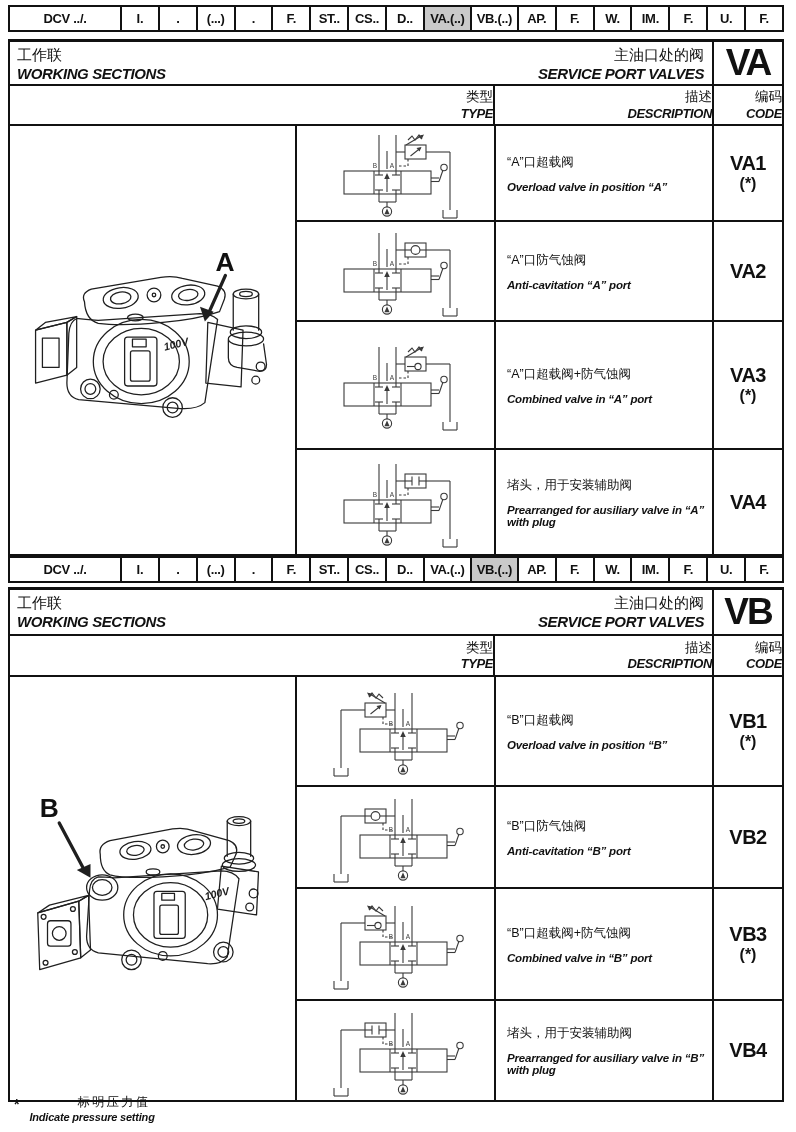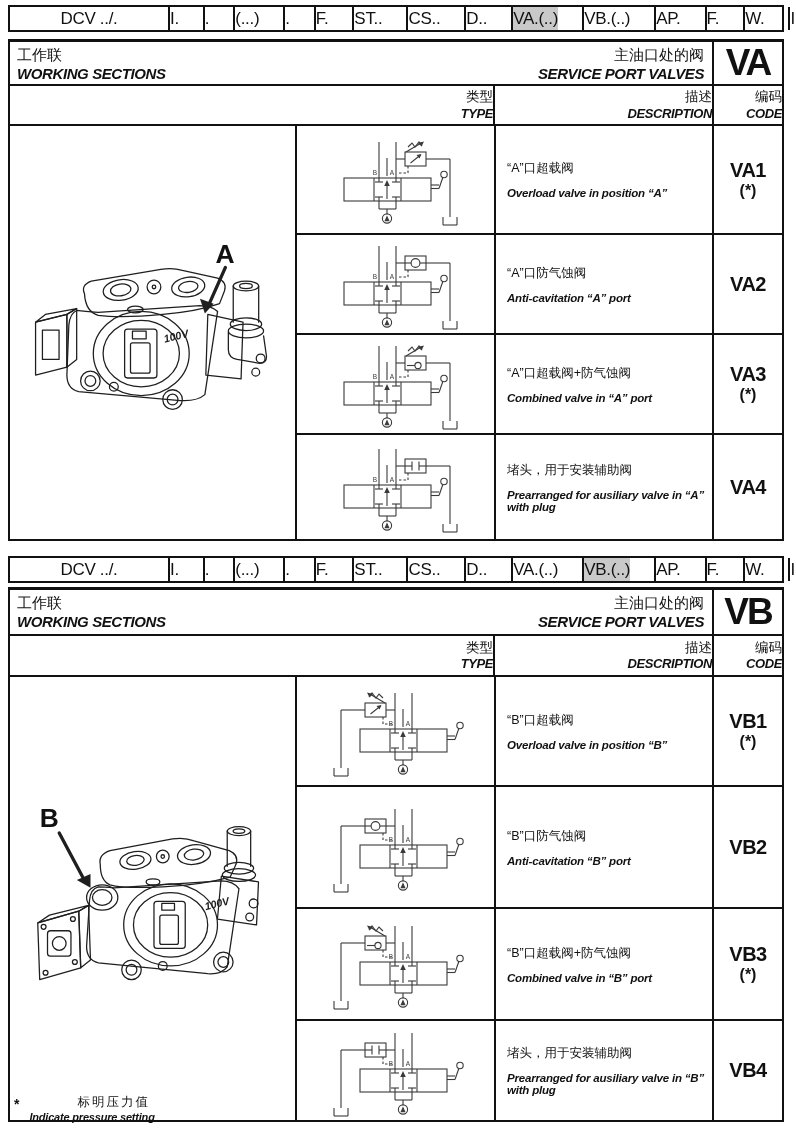--- a/index.html
+++ b/index.html
@@ -9,22 +9,22 @@
     font-family:"Liberation Sans", sans-serif; color:#111;
     overflow:hidden;
   }
   
   .optbar {
     position:absolute; left:8px; width:776px; height:27px;
     border:2px solid #111; display:flex; background:#fff;
   }
   .optbar .cell {
     flex:1 1 0; display:flex; align-items:center; justify-content:center;
-    border-left:2px solid #111; font-weight:normal; font-size:17px;
-    letter-spacing:-0.3px; white-space:nowrap;margin-left:24px;
+    border-left:2px solid #111; font-weight:bold; font-size:13px;
+    letter-spacing:-0.3px; white-space:nowrap;
   }
   .optbar .cell:first-child { border-left:none; }
   .optbar .cell.w0 { flex:0 0 110px; }
   .optbar .cell.wm { flex:0 0 47px; }
   
   .sec {
     position:absolute; left:8px; width:776px;
     border:2px solid #111; border-top:3px solid #111; background:#fff;
   }
   .titlerow { display:flex; border-bottom:2px solid #111; }
@@ -164,21 +164,21 @@
             <circle cx="160" cy="171" r="5.5"></circle>
 
           <line x1="214" y1="36" x2="198" y2="72" stroke-width="3.4"></line>
         </g>
         <polygon points="193,83 202,73 188,68" fill="#1f1f1f"></polygon>
         <text x="204" y="31" font-size="27" font-weight="bold" fill="#111">A</text>
         <text x="152" y="113" font-size="11" font-weight="bold" font-style="italic" fill="#1f1f1f" transform="rotate(-14 152 113)">100V</text>
       </svg>
     </div>
     <div class="rows">
-      <div class="row" style="height:107px">
+      <div class="row" style="height:94px">
         <div class="schcell">
             <svg class="sch" viewBox="0 0 197 100" width="197" height="100">
               <rect x="47" y="48" width="87" height="23" stroke="#3a3a3a" fill="none" stroke-width="1.1"></rect>
               <line x1="77" y1="48" x2="77" y2="71" stroke="#3a3a3a" fill="none" stroke-width="1.1"></line>
               <line x1="104" y1="48" x2="104" y2="71" stroke="#3a3a3a" fill="none" stroke-width="1.1"></line>
               <line x1="82" y1="12" x2="82" y2="48" stroke="#3a3a3a" fill="none" stroke-width="1.1"></line>
               <line x1="99" y1="12" x2="99" y2="48" stroke="#3a3a3a" fill="none" stroke-width="1.1"></line>
               <line x1="90" y1="28" x2="90" y2="46" stroke="#3a3a3a" fill="none" stroke-width="1.1"></line>
               <line x1="90" y1="55" x2="90" y2="69" stroke="#3a3a3a" fill="none" stroke-width="1.1"></line>
               <polygon points="90,50 87.2,56 92.8,56" fill="#3a3a3a"></polygon>
@@ -272,21 +272,21 @@
           </div>
         <div class="desccell">
           <div class="dzh">“A”口防气蚀阀</div>
           <div class="den">Anti-cavitation “A” port</div>
         </div>
         <div class="codecell">
           <div class="c1">VA2</div>
           <div class="c2"></div>
         </div>
       </div>
-      <div class="row" style="height:100px">
+      <div class="row" style="height:128px">
         <div class="schcell">
             <svg class="sch" viewBox="0 0 197 100" width="197" height="100">
               <rect x="47" y="48" width="87" height="23" stroke="#3a3a3a" fill="none" stroke-width="1.1"></rect>
               <line x1="77" y1="48" x2="77" y2="71" stroke="#3a3a3a" fill="none" stroke-width="1.1"></line>
               <line x1="104" y1="48" x2="104" y2="71" stroke="#3a3a3a" fill="none" stroke-width="1.1"></line>
               <line x1="82" y1="12" x2="82" y2="48" stroke="#3a3a3a" fill="none" stroke-width="1.1"></line>
               <line x1="99" y1="12" x2="99" y2="48" stroke="#3a3a3a" fill="none" stroke-width="1.1"></line>
               <line x1="90" y1="28" x2="90" y2="46" stroke="#3a3a3a" fill="none" stroke-width="1.1"></line>
               <line x1="90" y1="55" x2="90" y2="69" stroke="#3a3a3a" fill="none" stroke-width="1.1"></line>
               <polygon points="90,50 87.2,56 92.8,56" fill="#3a3a3a"></polygon>
@@ -546,21 +546,21 @@
           </div>
         <div class="desccell">
           <div class="dzh">“B”口超载阀</div>
           <div class="den">Overload valve in position “B”</div>
         </div>
         <div class="codecell">
           <div class="c1">VB1</div>
           <div class="c2">(*)</div>
         </div>
       </div>
-      <div class="row" style="height:122px">
+      <div class="row" style="height:102px">
         <div class="schcell">
             <svg class="sch" viewBox="0 0 197 100" width="197" height="100">
               <rect x="63" y="48" width="87" height="23" stroke="#3a3a3a" fill="none" stroke-width="1.1"></rect>
               <line x1="93" y1="48" x2="93" y2="71" stroke="#3a3a3a" fill="none" stroke-width="1.1"></line>
               <line x1="120" y1="48" x2="120" y2="71" stroke="#3a3a3a" fill="none" stroke-width="1.1"></line>
               <line x1="98" y1="12" x2="98" y2="48" stroke="#3a3a3a" fill="none" stroke-width="1.1"></line>
               <line x1="115" y1="12" x2="115" y2="48" stroke="#3a3a3a" fill="none" stroke-width="1.1"></line>
               <line x1="106" y1="28" x2="106" y2="46" stroke="#3a3a3a" fill="none" stroke-width="1.1"></line>
               <line x1="106" y1="55" x2="106" y2="69" stroke="#3a3a3a" fill="none" stroke-width="1.1"></line>
               <polygon points="106,50 103.2,56 108.8,56" fill="#3a3a3a"></polygon>

